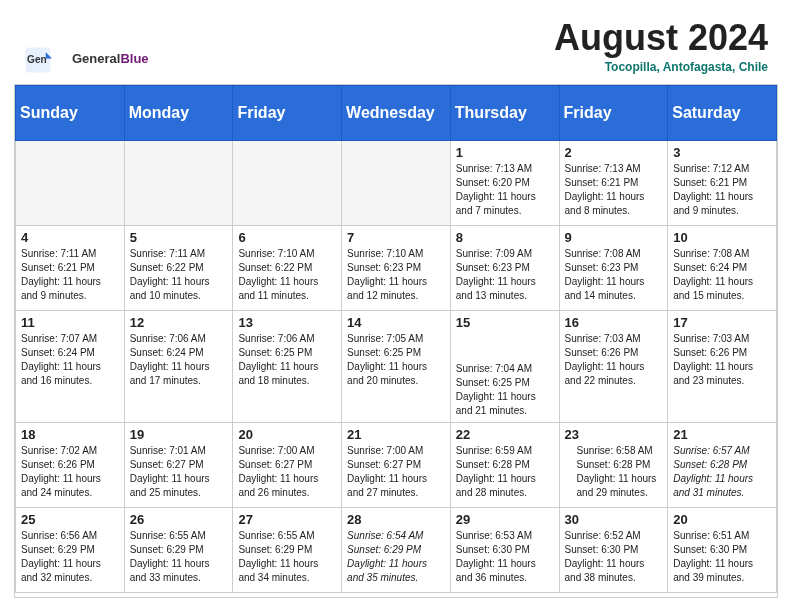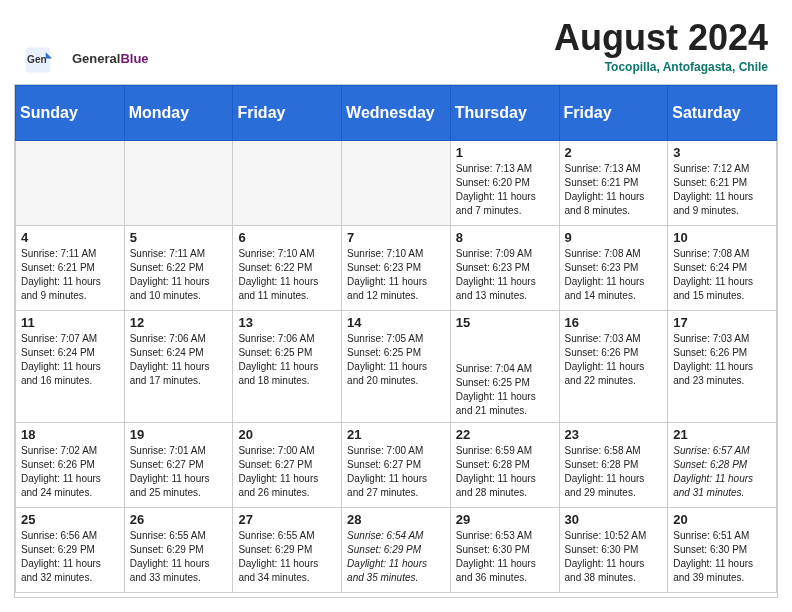--- a/index.html
+++ b/index.html
@@ -302,21 +302,21 @@
             </td>
             <td>
               <span class="day-num">22</span>
               <div class="day-info" style="white-space: pre-line;">Sunrise: 6:59 AM
 Sunset: 6:28 PM
 Daylight: 11 hours
 and 28 minutes.</div>
             </td>
             <td>
               <span class="day-num">23</span>
-              <div class="day-info" style="white-space: pre-line;">Sunrise: 6:58 AM
+              <div class="day-info" style="white-space: pre-line; margin-left: 12px;">Sunrise: 6:58 AM
 Sunset: 6:28 PM
 Daylight: 11 hours
 and 29 minutes.</div>
             </td>
             <td>
               <span class="day-num">21</span>
               <div class="day-info" style="white-space: pre-line; font-style: italic;">Sunrise: 6:57 AM
 Sunset: 6:28 PM
 Daylight: 11 hours
 and 31 minutes.</div>
@@ -353,21 +353,21 @@
             </td>
             <td>
               <span class="day-num">29</span>
               <div class="day-info" style="white-space: pre-line;">Sunrise: 6:53 AM
 Sunset: 6:30 PM
 Daylight: 11 hours
 and 36 minutes.</div>
             </td>
             <td>
               <span class="day-num">30</span>
-              <div class="day-info" style="white-space: pre-line;">Sunrise: 10:52 AM
+              <div class="day-info" style="white-space: pre-line;">Sunrise: 6:52 AM
 Sunset: 6:30 PM
 Daylight: 11 hours
 and 38 minutes.</div>
             </td>
             <td>
               <span class="day-num">20</span>
               <div class="day-info" style="white-space: pre-line;">Sunrise: 6:51 AM
 Sunset: 6:30 PM
 Daylight: 11 hours
 and 39 minutes.</div>

